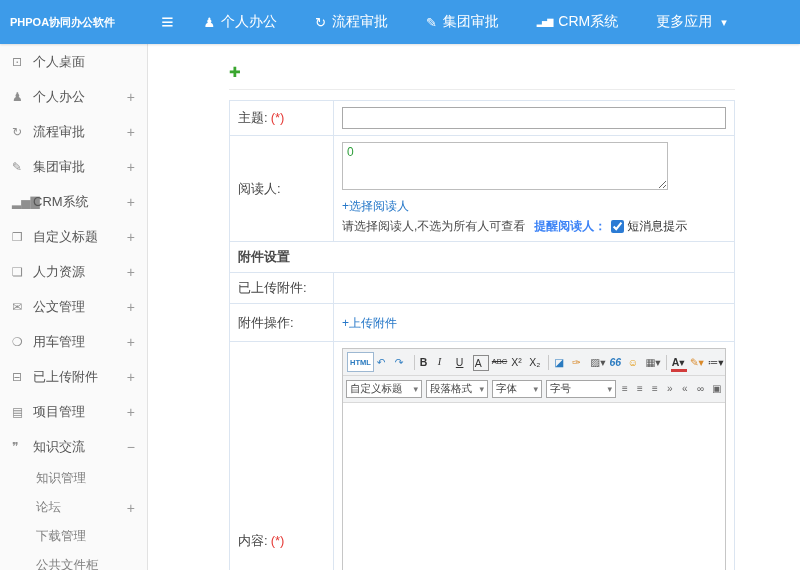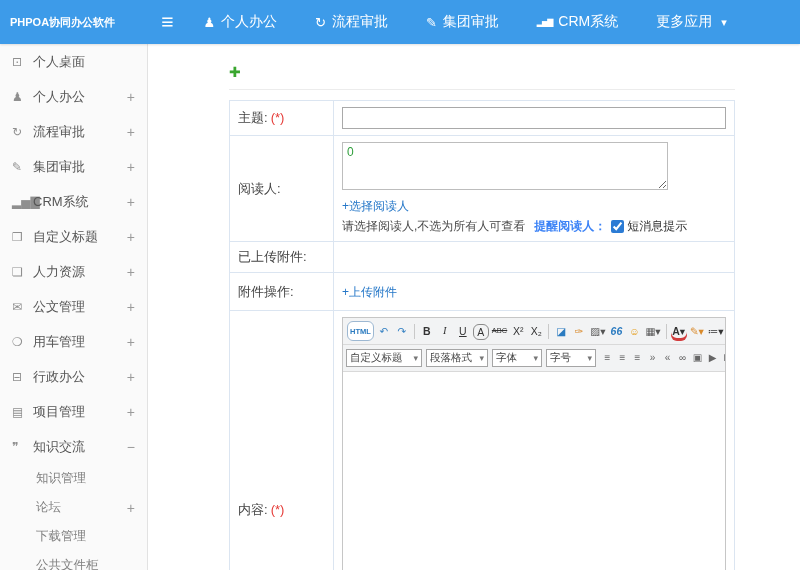--- a/index.html
+++ b/index.html
@@ -42,22 +42,22 @@
   .remind{font-weight:bold;color:#3b82f6;margin-left:9px}
   .cb{margin:0 3px 0 5px;width:13px;height:13px;accent-color:#2b7bd4}
   .sms{font-weight:normal;color:#333}
   td.section{background:#e9e9e9;font-weight:bold;color:#4a4a4a;padding:8px;font-size:13px}
   td.empty{height:26px}
   td.edcell{padding:4px}
   
   .editor{border:1px solid #c6c6c6;width:100%}
   .toolbar{background:#f2f3f4;border-bottom:1px solid #d9d9d9;padding:2px 3px;display:flex;
     align-items:center;height:27px;overflow:hidden;white-space:nowrap}
-  .t-btn{min-width:16px;height:20px;line-height:20px;text-align:center;font-size:10.5px;color:#333;
-    cursor:pointer;padding:0 1px;margin:0 1px;flex:none;border-radius:6px}
+  .t-btn{min-width:16px;height:20px;line-height:20px;text-align:left;font-size:10.5px;color:#333;
+    cursor:pointer;padding:0 1px;margin:0 1px;flex:none;border-radius:0}
   .t-sep{width:1px;height:15px;background:#c9c9c9;margin:0 3px;flex:none}
   .t-src{color:#2b7bc0;font-weight:bold;font-size:7.5px;border:1px solid #9db8d2;background:#fff;padding:0 2px}
   .t-blue{color:#2b7bc0}
   .t-bold{font-weight:bold}
   .t-italic{font-style:italic;font-family:"Liberation Serif",serif}
   .t-under{text-decoration:underline}
   .t-box{border:1px solid #8a8a8a;height:16px;line-height:15px;margin-top:2px}
   .t-strike{text-decoration:line-through;font-size:7.5px}
   .t-quote{color:#2b7bc0;font-weight:bold;font-style:italic}
   .t-yellow{color:#e5a32a}
@@ -66,21 +66,21 @@
   .t-red{color:#c0392b}
   .t-drop{color:#555}
   .t-fontcolor{font-weight:bold;color:#333;box-shadow:inset 0 -3px 0 #d23c3c}
   .row2 .t-btn{min-width:13px;font-size:10px;color:#666}
   .t-select{display:inline-flex;align-items:center;justify-content:space-between;background:#fff;
     border:1px solid #a5a5a5;height:18px;font-size:10.5px;color:#444;padding:0 3px;margin-right:4px;
     cursor:pointer;flex:none}
   .row2 .t-select:nth-child(1){width:76px}
   .row2 .t-select:nth-child(2){width:62px}
   .row2 .t-select:nth-child(3){width:50px}
-  .row2 .t-select:nth-child(4){width:50px}
+  .row2 .t-select:nth-child(4){width:70px}
   .t-select-caret{color:#777;font-size:9px;margin-left:3px}
   .editor-body{height:330px;background:#fff;cursor:text}
 </style>
 </head>
 <body>
 
 <div class="header">
   <div class="app-title">PHPOA协同办公软件</div>
   <div class="hamburger">≡</div>
   <nav class="top-nav">
@@ -149,21 +149,21 @@
         <span class="sb-label">公文管理</span>
         <span class="sb-expand">+</span>
       </div>
       <div class="sb-item">
         <span class="sb-ico">❍</span>
         <span class="sb-label">用车管理</span>
         <span class="sb-expand">+</span>
       </div>
       <div class="sb-item">
         <span class="sb-ico">⊟</span>
-        <span class="sb-label">行政办公</span>
+        <span class="sb-label">已上传附件</span>
         <span class="sb-expand">+</span>
       </div>
       <div class="sb-item">
         <span class="sb-ico">▤</span>
         <span class="sb-label">项目管理</span>
         <span class="sb-expand">+</span>
       </div>
       <div class="sb-item">
         <span class="sb-ico">❞</span>
         <span class="sb-label">知识交流</span>
@@ -213,20 +213,23 @@
         <div><a class="link">+选择阅读人</a></div>
         <div class="hint-line">
           <span>请选择阅读人,不选为所有人可查看</span>
           <span class="remind">提醒阅读人：</span>
           <input type="checkbox" class="cb" checked="" style="">
           <span class="sms">短消息提示</span>
         </div>
       </td>
     </tr>
 
+    <tr>
+      <td class="section" colspan="2">附件设置</td>
+    </tr>
 
     <tr>
       <td class="lbl">
         <span>已上传附件:</span>
       </td>
       <td class="empty"></td>
     </tr>
 
     <tr>
       <td class="lbl">

